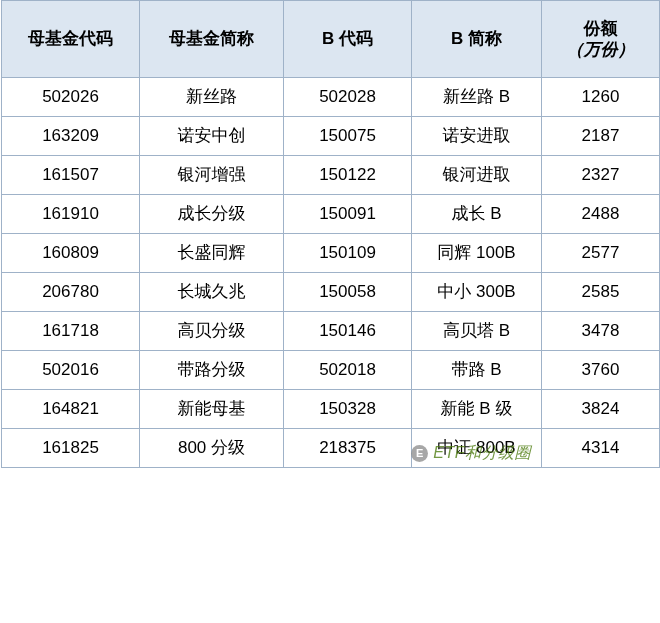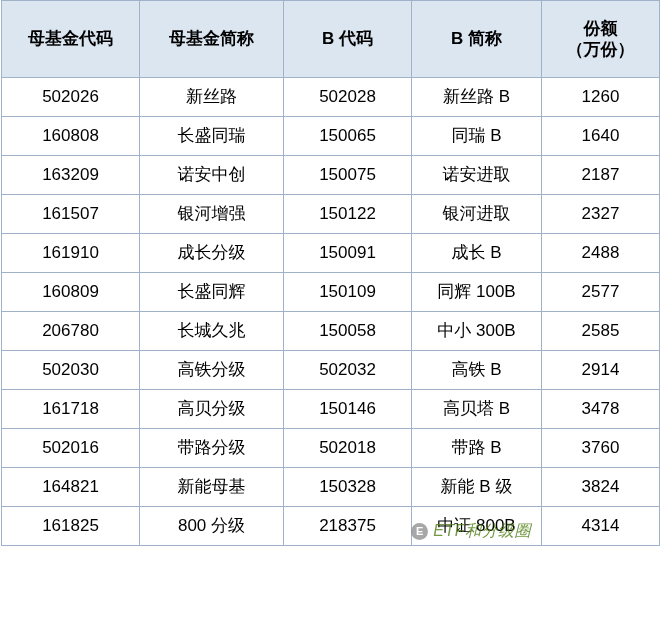--- a/index.html
+++ b/index.html
@@ -42,21 +42,21 @@
     line-height: 1.25;
     white-space: nowrap;
   }
   table.fund-table thead th {
     background: #dce6f1;
     font-weight: bold;
     height: 76px;
     font-size: 17px;
   }
   table.fund-table thead th .hdr-line1 { display: block; }
-  table.fund-table thead th .hdr-line2 { display: block; }
+  table.fund-table thead th .hdr-line2 { display: block; font-style: italic; }
   table.fund-table tbody td {
     background: #ffffff;
     font-weight: normal;
   }
   .watermark {
     position: absolute;
     right: 8px;
     bottom: 4px;
     display: flex;
     align-items: center;
@@ -116,27 +116,20 @@
     </thead>
     <tbody>
         <tr>
           <td>502026</td>
           <td>新丝路</td>
           <td>502028</td>
           <td>新丝路 B</td>
           <td>1260</td>
         </tr>
         <tr>
-          <td>160808</td>
-          <td>长盛同瑞</td>
-          <td>150065</td>
-          <td>同瑞 B</td>
-          <td>1640</td>
-        </tr>
-        <tr>
           <td>163209</td>
           <td>诺安中创</td>
           <td>150075</td>
           <td>诺安进取</td>
           <td>2187</td>
         </tr>
         <tr>
           <td>161507</td>
           <td>银河增强</td>
           <td>150122</td>
@@ -156,27 +149,20 @@
           <td>150109</td>
           <td>同辉 100B</td>
           <td>2577</td>
         </tr>
         <tr>
           <td>206780</td>
           <td>长城久兆</td>
           <td>150058</td>
           <td>中小 300B</td>
           <td>2585</td>
-        </tr>
-        <tr>
-          <td>502030</td>
-          <td>高铁分级</td>
-          <td>502032</td>
-          <td>高铁 B</td>
-          <td>2914</td>
         </tr>
         <tr>
           <td>161718</td>
           <td>高贝分级</td>
           <td>150146</td>
           <td>高贝塔 B</td>
           <td>3478</td>
         </tr>
         <tr>
           <td>502016</td>

